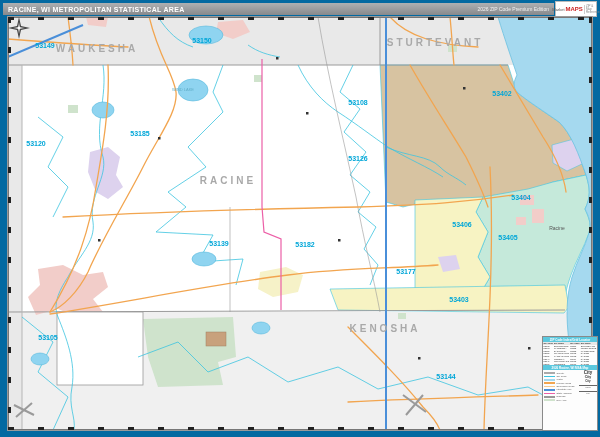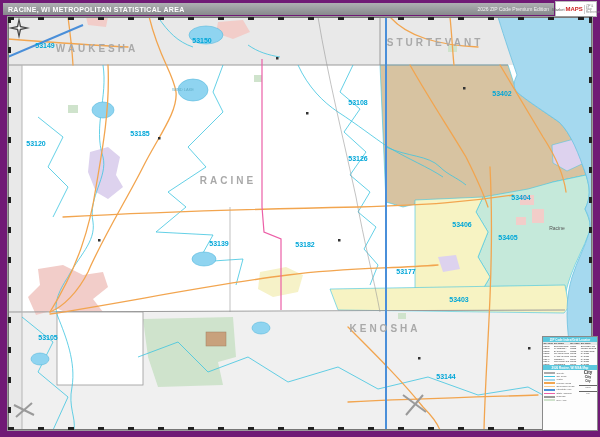--- a/index.html
+++ b/index.html
@@ -1,16 +1,16 @@
 <!DOCTYPE html>
 <html style="--c-out: #e9e9e9; --c-rac: #ffffff; --c-ken: #f0f0f0; --c-lake: #a5d9ef; --c-tan: #d7c3a1; --c-yel: #f7f3c3; --c-teal: #c5e9da; --c-lav: #ddd2ee; --c-pink: #f2cdc9; --c-green: #cfe3cc; --c-cyan: #3cc4e0; --c-orange: #f2a54f; --c-magenta: #ec5fa7; --c-blue: #4a8fd9; --c-rail: #999999;"><head>
 <meta charset="utf-8">
 <style>
   html,body{margin:0;padding:0;}
-  #page{position:relative;width:600px;height:437px;background:#701a75;font-family:"Liberation Sans",sans-serif;overflow:hidden;}
+  #page{position:relative;width:600px;height:437px;background:#0369a1;font-family:"Liberation Sans",sans-serif;overflow:hidden;}
   
   .titlebar{position:absolute;left:3px;top:3px;width:551px;height:12px;background:linear-gradient(#aeb0b2,#87898c);display:flex;align-items:center;justify-content:space-between;padding:0 5px;box-sizing:border-box;}
   .titlebar .t-main{color:#ffffff;font-size:7px;font-weight:bold;letter-spacing:.3px;white-space:nowrap;}
   .titlebar .t-edition{color:#f2f2f2;font-size:5px;white-space:nowrap;}
   
   .logo{position:absolute;left:555px;top:1px;width:42px;height:16px;background:#ffffff;border:1px solid #bbb;display:flex;align-items:center;justify-content:center;gap:1px;box-sizing:border-box;}
   .logo .l1{font-size:4px;color:#555;}
   .logo .l2{font-size:6px;font-weight:bold;color:#cc2222;}
   .logo .l3{font-size:3px;color:#888;border-left:1px solid #ccc;padding-left:1px;line-height:3px;}
   

